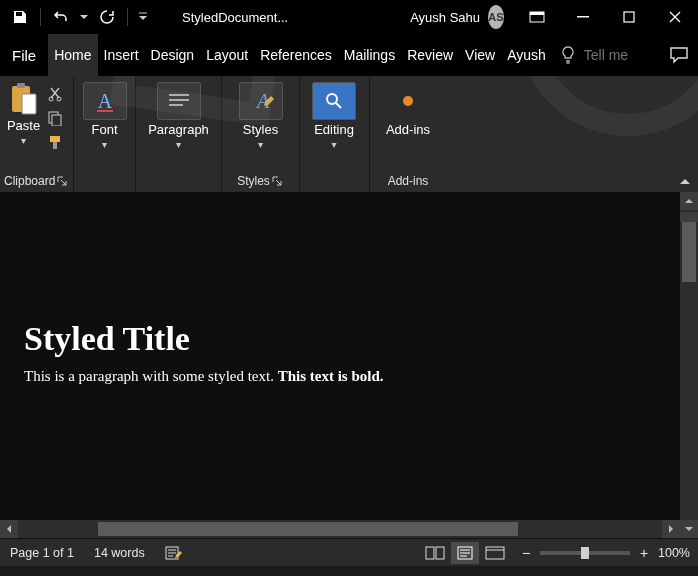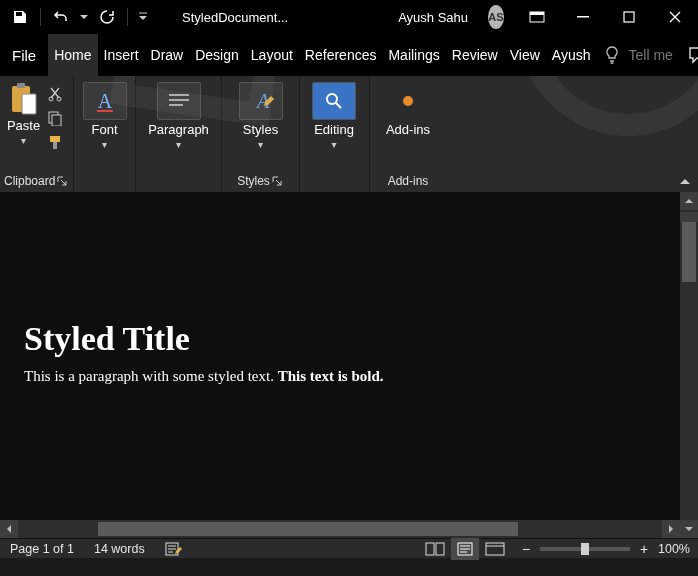--- a/index.html
+++ b/index.html
@@ -5,21 +5,21 @@
   * { box-sizing: border-box; margin: 0; padding: 0; }
   html, body { width: 698px; height: 576px; overflow: hidden; font-family: "Segoe UI", Arial, sans-serif; background: #1a1a1a; color: #fff; }
   svg { display: block; }
 
   
   .titlebar { height: 34px; background: #000; display: flex; align-items: center; font-size: 13px; }
   .tb-left { display: flex; align-items: center; gap: 2px; padding-left: 6px; }
   .tb-btn { width: 28px; height: 30px; display: flex; align-items: center; justify-content: center; }
   .tb-sep { width:1px; height:18px; background:#3a3a3a; margin:0 4px; }
   .tb-title { flex: 0 0 auto; margin-left: 30px; margin-right: auto; color:#fff; }
-  .tb-user { display:flex; align-items:center; gap:20px; margin-right:10px; }
+  .tb-user { display:flex; align-items:center; gap:8px; margin-right:10px; }
   .tb-avatar { width:16px; height:24px; border-radius:50%; background:#b5b5b5; color:#333; font-size:11px; display:flex; align-items:center; justify-content:center; font-weight:600;}
   .tb-winbtn { width:46px; height:34px; display:flex; align-items:center; justify-content:center; }
 
   
   .menubar { height: 42px; background:#000; display:flex; align-items:stretch; }
   .menu-item { padding:0 6px; display:flex; align-items:center; font-size:14px; color:#fff; cursor:default; position:relative; }
   .menu-item.file { padding:0 12px; font-size:15px; }
   .menu-item.active { background:#2b2b2b; }
   .menu-item.active::after { content:""; position:absolute; left:0; right:0; bottom:0; height:3px; background:#2b2b2b; }
   .menu-spacer { flex:1; }
@@ -62,21 +62,21 @@
   .page p { font-size:15px; }
   .page .bold { font-weight:bold; }
 
   
   .bgdeco { position:absolute; inset:0; opacity:0.12; pointer-events:none; overflow:hidden;}
   .bgdeco .shape { position:absolute; border:22px solid #888; }
   .bgdeco .c1 { width:220px; height:220px; border-radius:50%; right:-40px; top:-160px;}
   .bgdeco .r1 { width:160px; height:160px; left:120px; top:-120px; transform:rotate(8deg);}
   
   
-  .statusbar { height:20px; background:#2b2b2b; border-top:1px solid #111; display:flex; align-items:center; font-size:12.5px; color:#e6e6e6; }
+  .statusbar { height:28px; background:#2b2b2b; border-top:1px solid #111; display:flex; align-items:center; font-size:12.5px; color:#e6e6e6; }
   .sb-item { padding:0 10px; height:100%; display:flex; align-items:center; gap:5px;}
   .sb-spacer { flex:1; }
   .viewbtn { width:28px; height:22px; display:flex; align-items:center; justify-content:center; margin:0 1px;}
   .viewbtn.active { background:#4a4a4a; }
   .zoom { display:flex; align-items:center; gap:6px; padding:0 8px;}
   .zoom .slider { width:90px; height:4px; background:#555; position:relative;}
   .zoom .slider .tick { position:absolute; left:50%; top:-3px; width:1px; height:10px; background:#888;}
   .zoom .slider .knob { position:absolute; left:50%; top:-4px; width:8px; height:12px; background:#d0d0d0; transform:translateX(-50%);}
   .zoom .pm { width:16px; height:16px; display:flex; align-items:center; justify-content:center; font-size:14px;}
 </style>
@@ -142,21 +142,20 @@
     <svg width="12" height="12" viewBox="0 0 12 12">
         <path stroke="#fff" stroke-width="1.3" d="M1 1l10 10M11 1 1 11"></path>
       </svg>
   </div>
 </div>
 
 <div class="menubar">
   <div class="menu-item file">File</div>
   <div class="menu-item active">Home</div>
   <div class="menu-item">Insert</div>
-  <div class="menu-item">Draw</div>
   <div class="menu-item">Design</div>
   <div class="menu-item">Layout</div>
   <div class="menu-item">References</div>
   <div class="menu-item">Mailings</div>
   <div class="menu-item">Review</div>
   <div class="menu-item">View</div>
   <div class="menu-item">Ayush</div>
 
   <div class="tellme">
     <svg width="16" height="20" viewBox="0 0 16 20">

